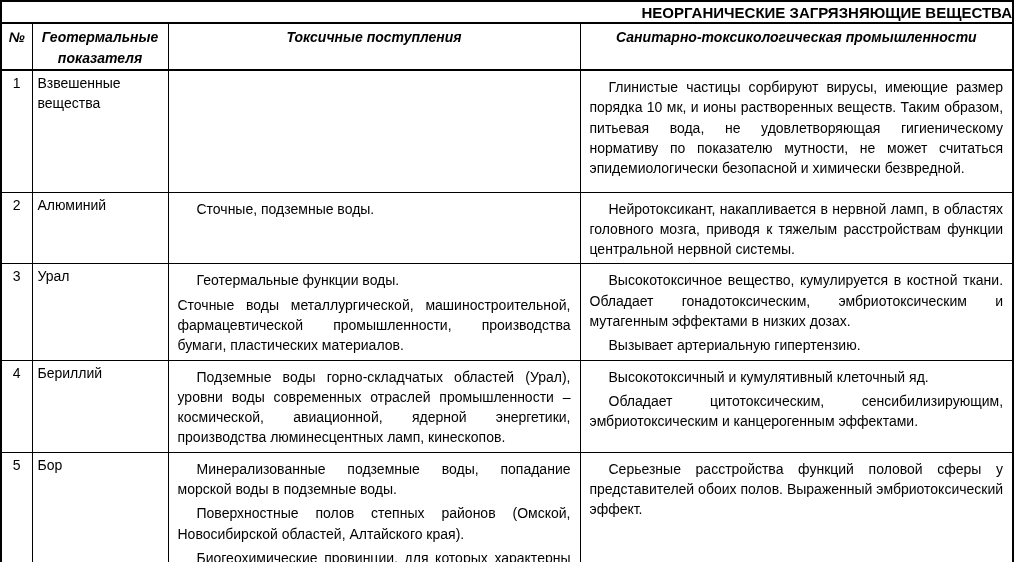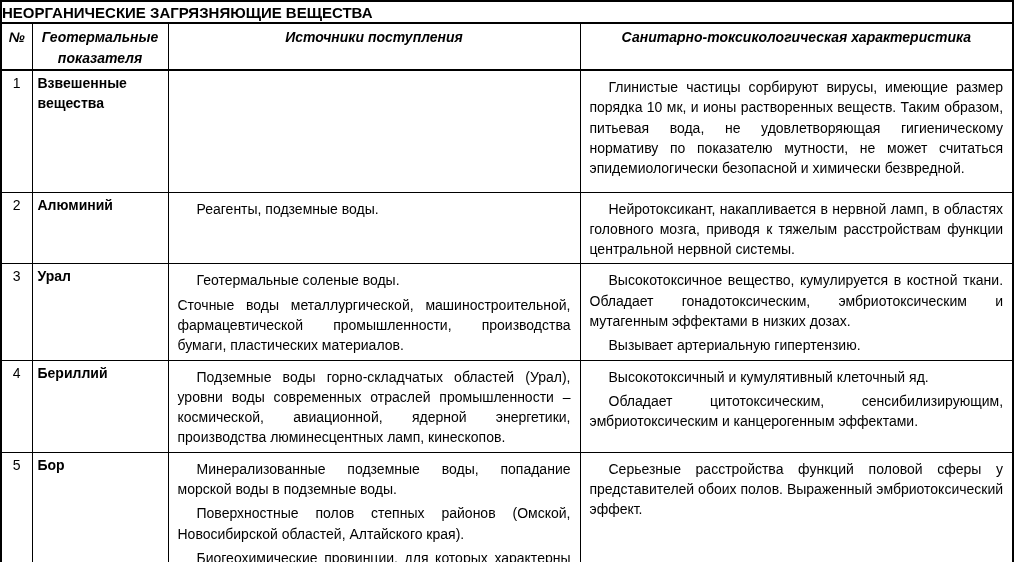--- a/index.html
+++ b/index.html
@@ -25,38 +25,38 @@
     vertical-align: top;
     padding: 2px 5px 0 5px;
     font-size: 14px;
     line-height: 20.3px;
     overflow: hidden;
   }
   tr.title-row td {
     border-bottom: 2px solid #000;
     font-weight: bold;
     font-size: 15px;
-    text-align: left;
+    text-align: right;
     line-height: 19px;
     padding: 1px 0 0 0;
   }
   tr.head-row td {
     border-bottom: 2px solid #000;
     font-weight: bold;
     font-style: italic;
     text-align: center;
     padding-top: 3px;
     line-height: 21px;
   }
   td.num {
     text-align: center;
     padding: 2px 2px 0 2px;
   }
   td.name {
-    font-weight: bold;
+    font-weight: normal;
     padding: 2px 4px 0 7px;
     line-height: 25px;
   }
   td.cell p {
     margin: 4px;
     text-align: justify;
   }
   td.cell p.ind {
     text-indent: 19px;
   }
@@ -80,50 +80,50 @@
   </colgroup>
 
   <tbody>
       <tr class="title-row" style="height:21px">
     <td colspan="4">НЕОРГАНИЧЕСКИЕ ЗАГРЯЗНЯЮЩИЕ ВЕЩЕСТВА</td>
   </tr>
 
   <tr class="head-row" style="height:42px">
     <td>№</td>
     <td>Геотермальные показателя</td>
-    <td>Источники поступления</td>
-    <td>Санитарно-токсикологическая характеристика</td>
+    <td>Токсичные поступления</td>
+    <td>Санитарно-токсикологическая промышленности</td>
   </tr>
 
   <tr style="height:122px">
     <td class="num">1</td>
     <td class="name">Взвешенные вещества</td>
     <td class="cell"></td>
     <td class="cell">
       <p class="ind">Глинистые частицы сорбируют вирусы, имеющие размер порядка 10 мк, и ионы растворенных веществ. Таким образом, питьевая вода, не удовлетворяющая гигиеническому нормативу по показателю мутности, не может считаться эпидемиологически безопасной и химически безвредной.</p>
     </td>
   </tr>
 
 
   <tr style="height:59px">
     <td class="num">2</td>
     <td class="name">Алюминий</td>
     <td class="cell">
-      <p class="ind">Реагенты, подземные воды.</p>
+      <p class="ind">Сточные, подземные воды.</p>
     </td>
     <td class="cell">
       <p class="ind">Нейротоксикант, накапливается в нервной ламп, в областях головного мозга, приводя к тяжелым расстройствам функции центральной нервной системы.</p>
     </td>
   </tr>
 
   <tr style="height:81px">
     <td class="num">3</td>
     <td class="name">Урал</td>
     <td class="cell">
-      <p class="ind">Геотермальные соленые воды.</p>
+      <p class="ind">Геотермальные функции воды.</p>
       <p>Сточные воды металлургической, машиностроительной, фармацевтической промышленности, производства бумаги, пластических материалов.</p>
     </td>
     <td class="cell">
       <p class="ind">Высокотоксичное вещество, кумулируется в костной ткани. Обладает гонадотоксическим, эмбриотоксическим и мутагенным эффектами в низких дозах.</p>
       <p class="ind">Вызывает артериальную гипертензию.</p>
     </td>
   </tr>
 
   <tr style="height:85px">
     <td class="num">4</td>

